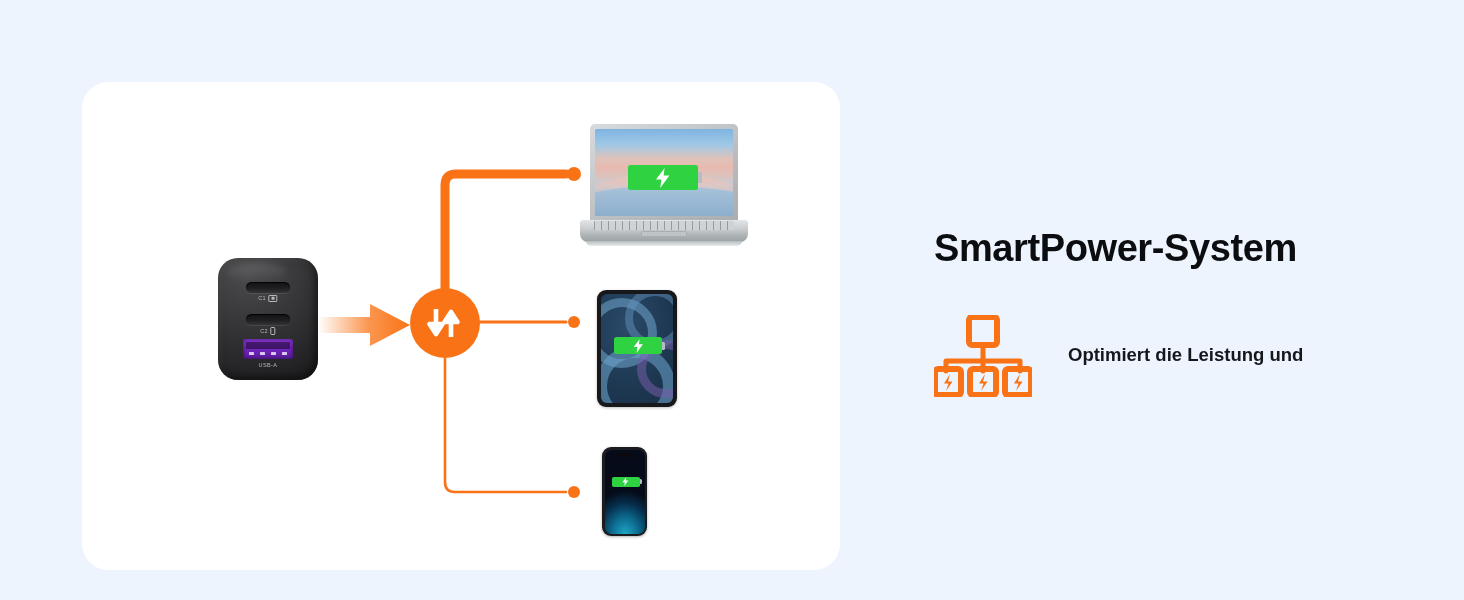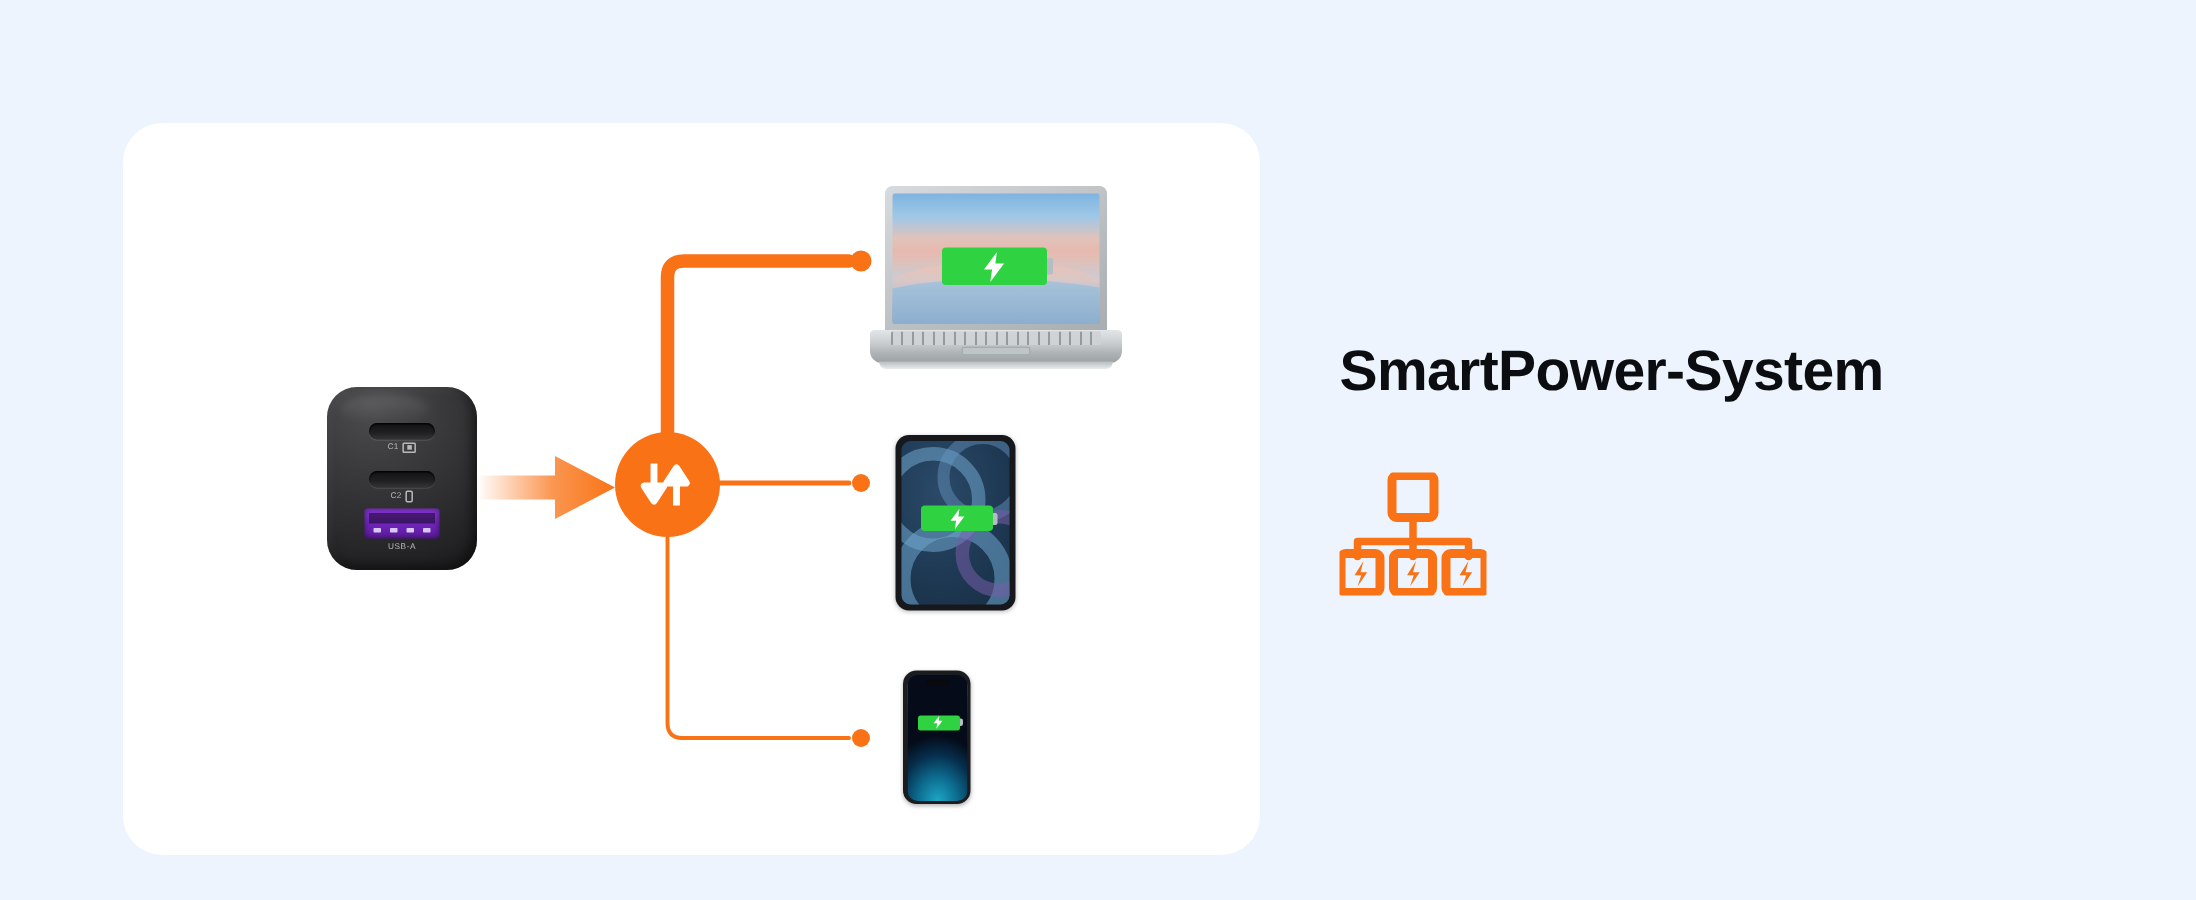--- a/index.html
+++ b/index.html
@@ -333,21 +333,21 @@
   #battery-tablet { left: 13px; top: 43px; }
   #battery-tablet .battery-body { width: 48px; height: 17px; }
   #battery-tablet .battery-cap { width: 3px; height: 8px; }
   #battery-phone { left: 7px; top: 27px; }
   #battery-phone .battery-body { width: 28px; height: 10px; border-radius: 1.8px; }
   #battery-phone .battery-cap { width: 2px; height: 5px; }
 
   
   #info-panel {
     position: absolute;
-    left: 893px;
+    left: 934px;
     top: 228px;
     width: 480px;
   }
   #headline {
     font-size: 38px;
     font-weight: 700;
     color: #0c0d10;
     letter-spacing: -0.4px;
     margin: 0;
     line-height: 1.1;
@@ -484,15 +484,16 @@
       <path d="M49,30 L49,46 M12,46 L86,46 M12,46 L12,56 M49,46 L49,56 M86,46 L86,56" fill="none" stroke="#f97316" stroke-width="5" stroke-linecap="round"></path>
       <rect x="1" y="54" width="26" height="26" rx="3" fill="none" stroke="#f97316" stroke-width="6"></rect>
       <rect x="36" y="54" width="26" height="26" rx="3" fill="none" stroke="#f97316" stroke-width="6"></rect>
       <rect x="71" y="54" width="26" height="26" rx="3" fill="none" stroke="#f97316" stroke-width="6"></rect>
       <path d="M16,59 L10,68.5 L14.5,68.5 L12,76 L18.5,66.5 L14,66.5 Z" fill="#f97316"></path>
       <path d="M51,59 L45,68.5 L49.5,68.5 L47,76 L53.5,66.5 L49,66.5 Z" fill="#f97316"></path>
       <path d="M86,59 L80,68.5 L84.5,68.5 L82,76 L88.5,66.5 L84,66.5 Z" fill="#f97316"></path>
     </svg>
 
     <div id="feature-text">
+      <div>Optimiert die Leistung und</div>
     </div>
   </div>
 </div>
 
 </body></html>

